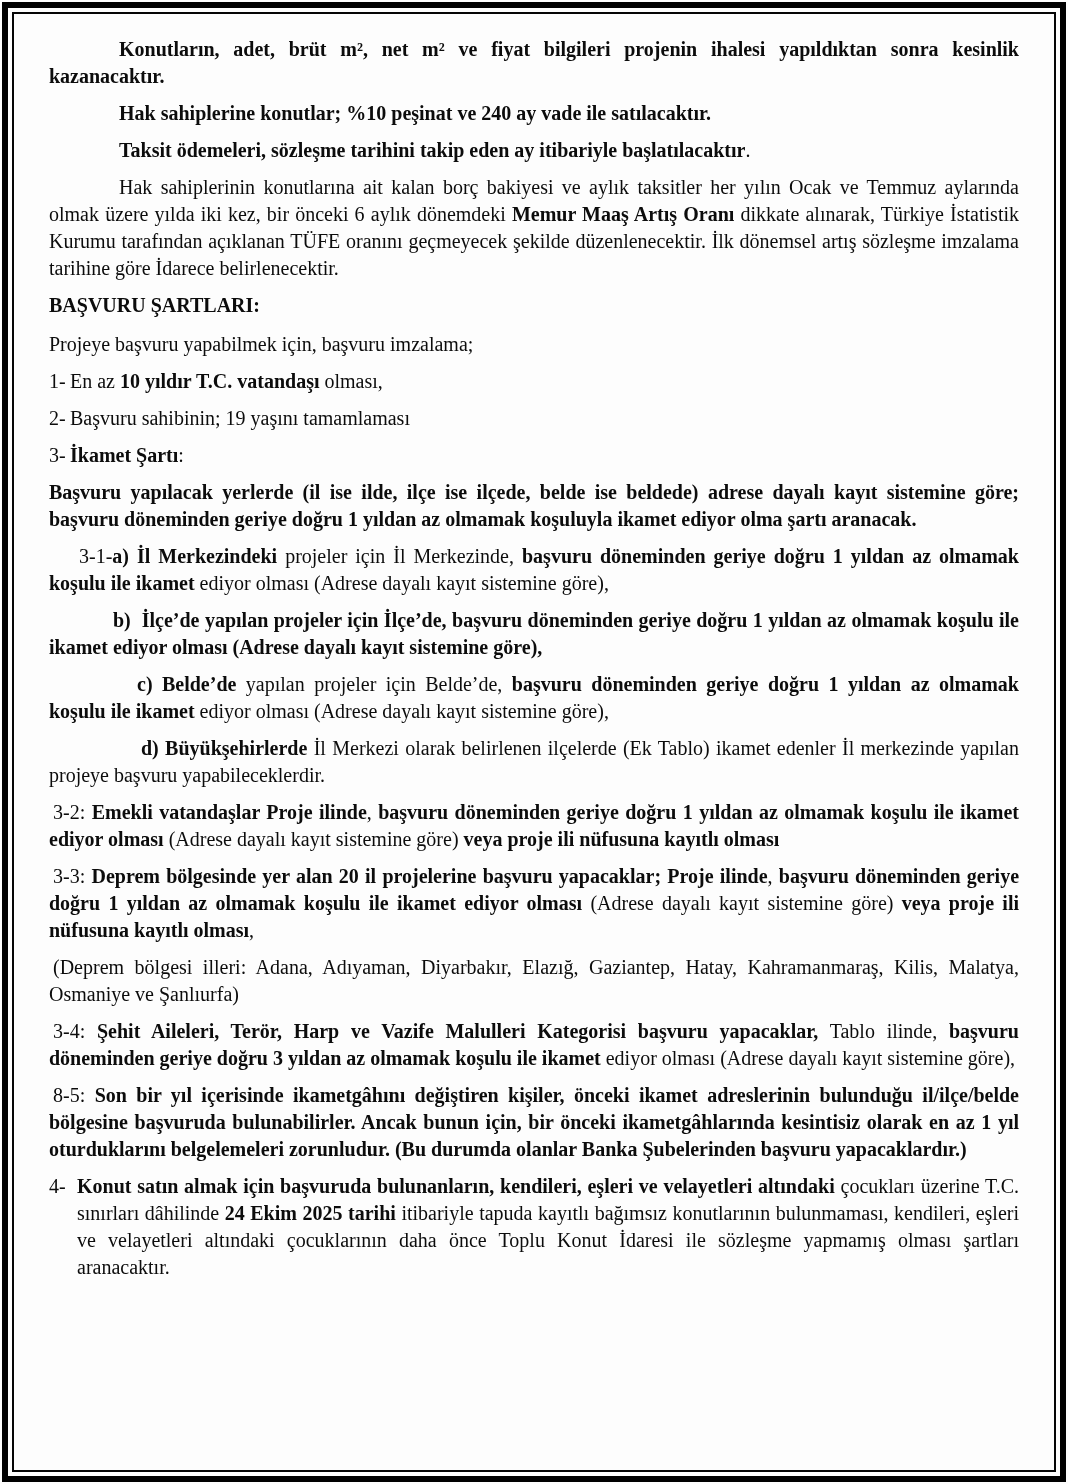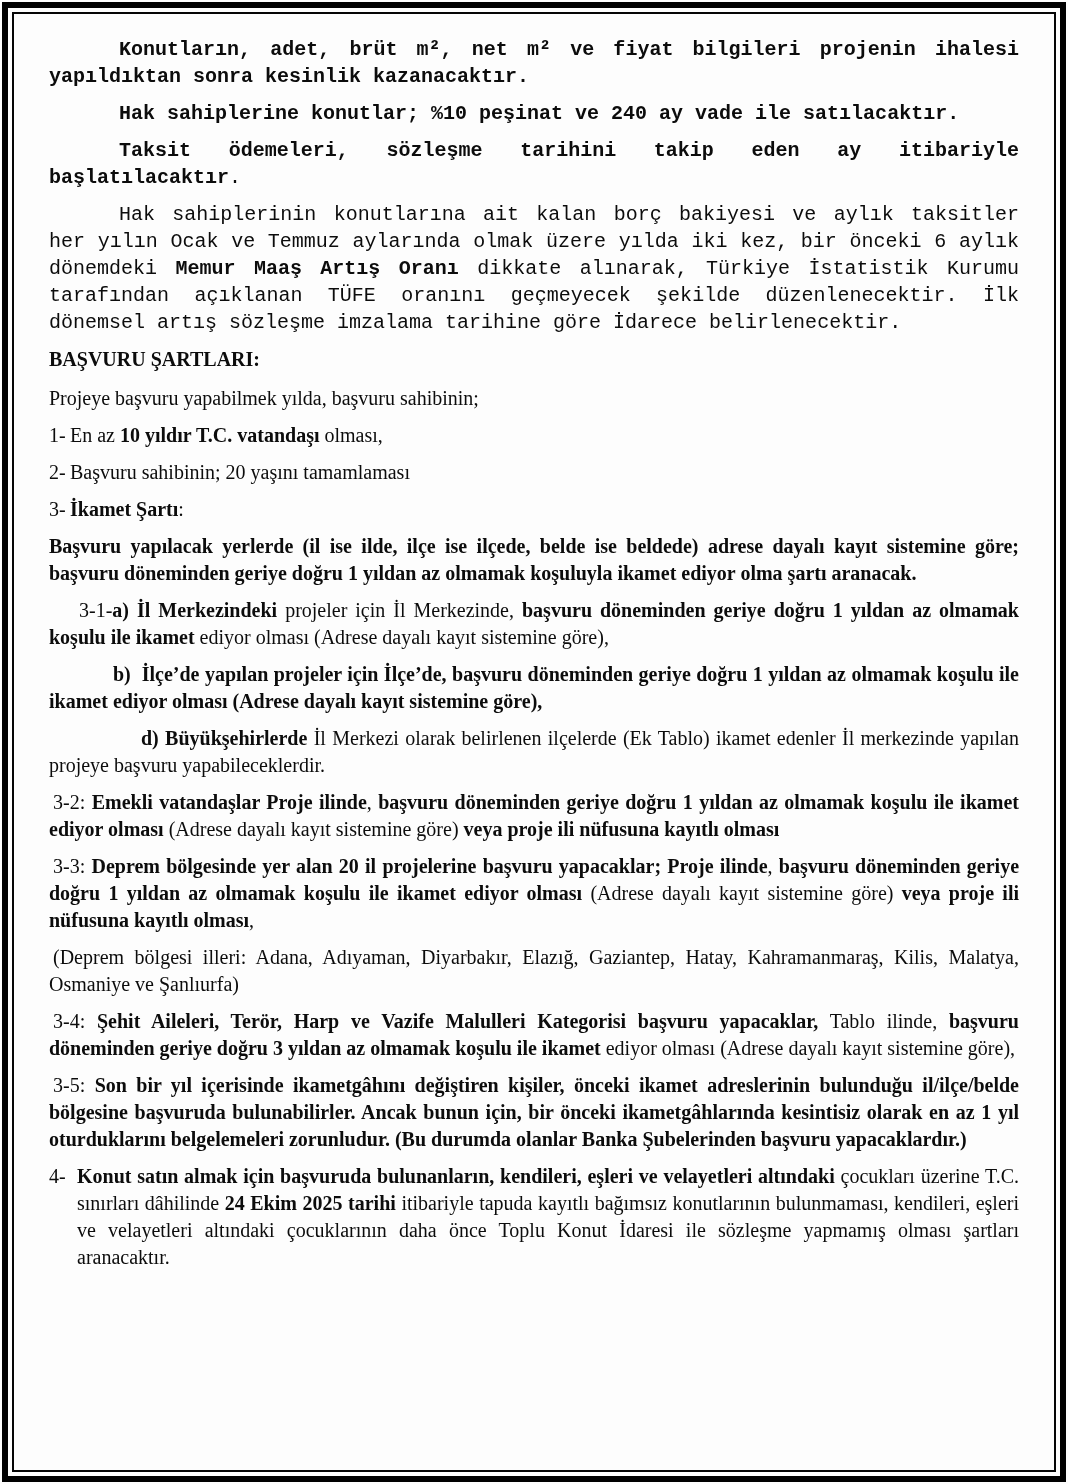--- a/index.html
+++ b/index.html
@@ -33,21 +33,21 @@
     right: 49px;
     top: 36px;
     bottom: 18px;
     overflow: hidden;
     font-size: 20px;
     line-height: 27px;
   }
   .content p { margin: 0 0 10px 0; }
   .content .b { font-weight: bold; }
 
-  .s-indent  { text-align: justify; text-indent: 70px; font-family: Liberation Mono, monospace; }
+  .s-indent  { text-align: justify; text-indent: 70px; }
   .s-heading { text-decoration-thickness: 2px; text-underline-offset: 4px; margin-bottom: 12px !important; }
   .s-intro   { margin-left: 17px; }
 
   .s-li { margin-left: 17px; }
   .s-li .marker { display: inline-block; width: 21px; }
 
   .s-li4 { margin-left: 20px; padding-left: 28px; text-indent: -28px; text-align: justify; }
   .s-li4 .marker { display: inline-block; width: 28px; text-indent: 0; }
 
   .s-block { margin-left: 34px; text-align: justify; }
@@ -64,27 +64,28 @@
 
 <div class="frame-outer"></div>
 <div class="frame-inner"></div>
 
 <div class="content">
     <p class="s-indent"><span class="b">Konutların, adet, brüt m², net m² ve fiyat bilgileri projenin ihalesi yapıldıktan sonra kesinlik kazanacaktır.</span></p>
     <p class="s-indent"><span class="b">Hak sahiplerine konutlar; %10 peşinat ve 240 ay vade ile satılacaktır.</span></p>
     <p class="s-indent"><span class="b">Taksit ödemeleri, sözleşme tarihini takip eden ay itibariyle başlatılacaktır</span><span>.</span></p>
     <p class="s-indent"><span>Hak sahiplerinin konutlarına ait kalan borç bakiyesi ve aylık taksitler her yılın Ocak ve Temmuz aylarında olmak üzere yılda iki kez, bir önceki 6 aylık dönemdeki </span><span class="b">Memur Maaş Artış Oranı</span><span> dikkate alınarak, Türkiye İstatistik Kurumu tarafından açıklanan TÜFE oranını geçmeyecek şekilde düzenlenecektir. İlk dönemsel artış sözleşme imzalama tarihine göre İdarece belirlenecektir.</span></p>
     <p class="s-heading"><span class="b">BAŞVURU ŞARTLARI:</span></p>
-    <p class="s-intro"><span>Projeye başvuru yapabilmek yılda, başvuru sahibinin;</span></p>
+    <p class="s-intro"><span>Projeye başvuru yapabilmek için, başvuru imzalama;</span></p>
     <p class="s-li"><span class="marker">1-</span><span>En az </span><span class="b">10 yıldır T.C. vatandaşı</span><span> olması,</span></p>
-    <p class="s-li"><span class="marker">2-</span><span>Başvuru sahibinin; 20 yaşını tamamlaması</span></p>
+    <p class="s-li"><span class="marker">2-</span><span>Başvuru sahibinin; 19 yaşını tamamlaması</span></p>
     <p class="s-li"><span class="marker">3-</span><span class="b">İkamet Şartı</span><span>:</span></p>
     <p class="s-block"><span class="b">Başvuru yapılacak yerlerde (il ise ilde, ilçe ise ilçede, belde ise beldede) adrese dayalı kayıt sistemine göre; başvuru döneminden geriye doğru 1 yıldan az olmamak koşuluyla ikamet ediyor olma şartı aranacak.</span></p>
     <p class="s-sub-a"><span>3-1-</span><span class="b">a) İl Merkezindeki</span><span> projeler için İl Merkezinde, </span><span class="b">başvuru döneminden geriye doğru 1 yıldan az olmamak koşulu ile ikamet</span><span> ediyor olması (Adrese dayalı kayıt sistemine göre),</span></p>
     <p class="s-sub-b"><span class="b">b)&nbsp; İlçe’de yapılan projeler için İlçe’de, başvuru döneminden geriye doğru 1 yıldan az olmamak koşulu ile ikamet ediyor olması (Adrese dayalı kayıt sistemine göre),</span></p>
+    <p class="s-sub-c"><span class="b">c) Belde’de</span><span> yapılan projeler için Belde’de, </span><span class="b">başvuru döneminden geriye doğru 1 yıldan az olmamak koşulu ile ikamet</span><span> ediyor olması (Adrese dayalı kayıt sistemine göre),</span></p>
     <p class="s-sub-d"><span class="b">d) Büyükşehirlerde</span><span> İl Merkezi olarak belirlenen ilçelerde (Ek Tablo) ikamet edenler İl merkezinde yapılan projeye başvuru yapabileceklerdir.</span></p>
     <p class="s-sub-n"><span>3-2: </span><span class="b">Emekli vatandaşlar Proje ilinde</span><span>, </span><span class="b">başvuru döneminden geriye doğru 1 yıldan az olmamak koşulu ile ikamet ediyor olması</span><span> (Adrese dayalı kayıt sistemine göre) </span><span class="b">veya proje ili nüfusuna kayıtlı olması</span></p>
     <p class="s-sub-n"><span>3-3: </span><span class="b">Deprem bölgesinde yer alan 20 il projelerine başvuru yapacaklar; Proje ilinde</span><span>, </span><span class="b">başvuru döneminden geriye doğru 1 yıldan az olmamak koşulu ile ikamet ediyor olması</span><span> (Adrese dayalı kayıt sistemine göre) </span><span class="b">veya proje ili nüfusuna kayıtlı olması</span><span>,</span></p>
     <p class="s-sub-n"><span>(Deprem bölgesi illeri: Adana, Adıyaman, Diyarbakır, Elazığ, Gaziantep, Hatay, Kahramanmaraş, Kilis, Malatya, Osmaniye ve Şanlıurfa)</span></p>
     <p class="s-sub-n"><span>3-4: </span><span class="b">Şehit Aileleri, Terör, Harp ve Vazife Malulleri Kategorisi başvuru yapacaklar,</span><span> Tablo ilinde, </span><span class="b">başvuru döneminden geriye doğru 3 yıldan az olmamak koşulu ile ikamet</span><span> ediyor olması (Adrese dayalı kayıt sistemine göre),</span></p>
-    <p class="s-sub-n"><span>3-5: </span><span class="b">Son bir yıl içerisinde ikametgâhını değiştiren kişiler, önceki ikamet adreslerinin bulunduğu il/ilçe/belde bölgesine başvuruda bulunabilirler. Ancak bunun için, bir önceki ikametgâhlarında kesintisiz olarak en az 1 yıl oturduklarını belgelemeleri zorunludur. (Bu durumda olanlar Banka Şubelerinden başvuru yapacaklardır.)</span></p>
+    <p class="s-sub-n"><span>8-5: </span><span class="b">Son bir yıl içerisinde ikametgâhını değiştiren kişiler, önceki ikamet adreslerinin bulunduğu il/ilçe/belde bölgesine başvuruda bulunabilirler. Ancak bunun için, bir önceki ikametgâhlarında kesintisiz olarak en az 1 yıl oturduklarını belgelemeleri zorunludur. (Bu durumda olanlar Banka Şubelerinden başvuru yapacaklardır.)</span></p>
     <p class="s-li4"><span class="marker">4-</span><span class="b">Konut satın almak için başvuruda bulunanların, kendileri, eşleri ve velayetleri altındaki</span><span> çocukları üzerine T.C. sınırları dâhilinde </span><span class="b">24 Ekim 2025 tarihi</span><span> itibariyle tapuda kayıtlı bağımsız konutlarının bulunmaması, kendileri, eşleri ve velayetleri altındaki çocuklarının daha önce Toplu Konut İdaresi ile sözleşme yapmamış olması şartları aranacaktır.</span></p>
   </div>
 
 </body></html>

